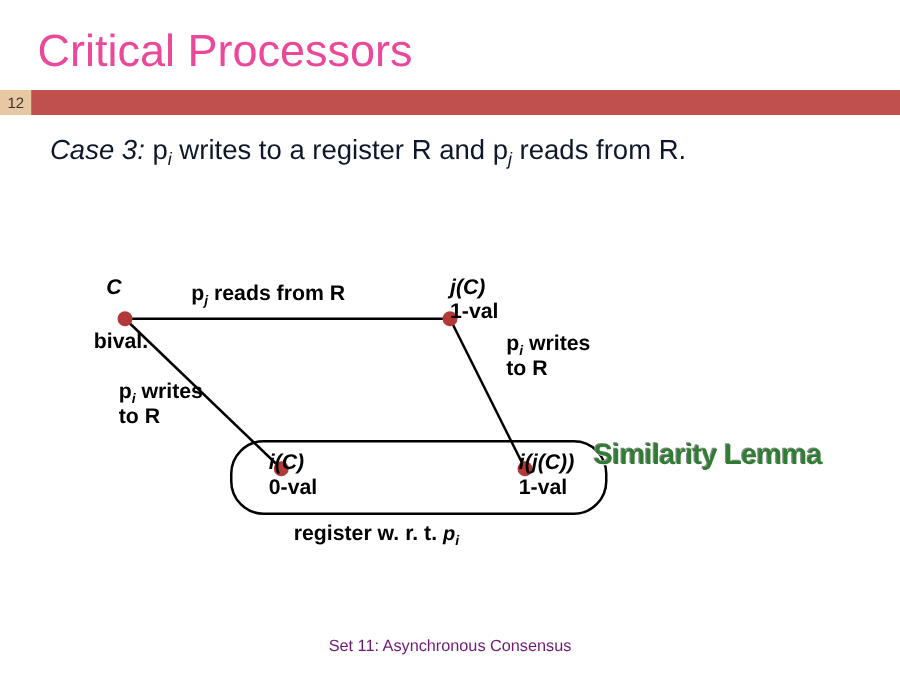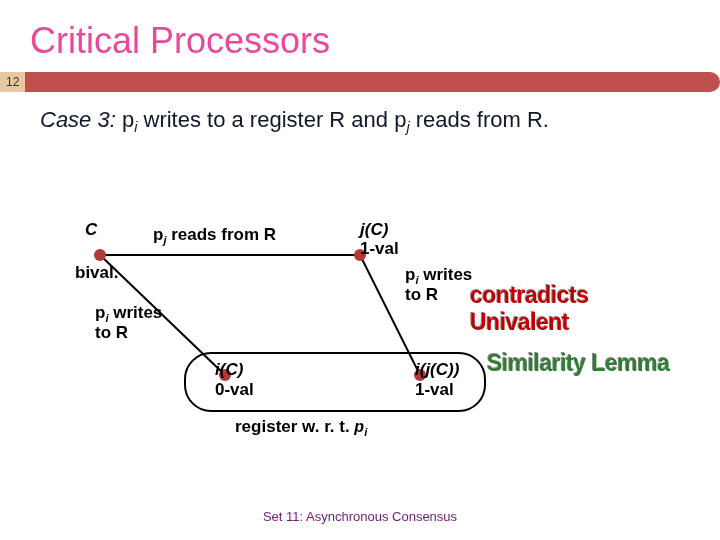--- a/index.html
+++ b/index.html
@@ -15,21 +15,20 @@
     font-size: 36px;
     padding: 20px 30px 10px 30px;
     color: #ec4899;
   }
   .pagenum-bar {
     height: 20px;
     width: 100%;
     background: #c0504d;
     display: flex;
     align-items: center;
-    border-radius: 10px;
   }
   .pagenum {
     background: #e8c8a0;
     font-size: 12px;
     color: #333;
     padding: 3px 6px;
   }
   .case-text {
     font-size: 22px;
     font-style: italic;
@@ -137,17 +136,16 @@
   <div class="abs lbl" style="left:155px; top:165px; font-style:italic;">i(C)</div>
   <div class="abs lbl" style="left:155px; top:185px;">0-val</div>
 
   <div class="abs lbl" style="left:355px; top:165px; font-style:italic;">i(j(C))</div>
   <div class="abs lbl" style="left:355px; top:185px;">1-val</div>
 
   <div class="abs similar" style="left:175px; top:222px;">
     <span>register w. r. t. </span><span class="small-ital">p</span><sub>i</sub>
   </div>
 
-  <div class="abs wordart-red" style="left:410px; top:87px;">contradicts Univalent</div>
-  <div class="abs wordart-green" style="left:427px; top:155px;">Similarity Lemma</div>
+  <div class="abs wordart-green" style="left:415px; top:155px;">Similarity Lemma</div>
 </div>
 
 <div class="footer">Set 11: Asynchronous Consensus</div>
 
 </body></html>

